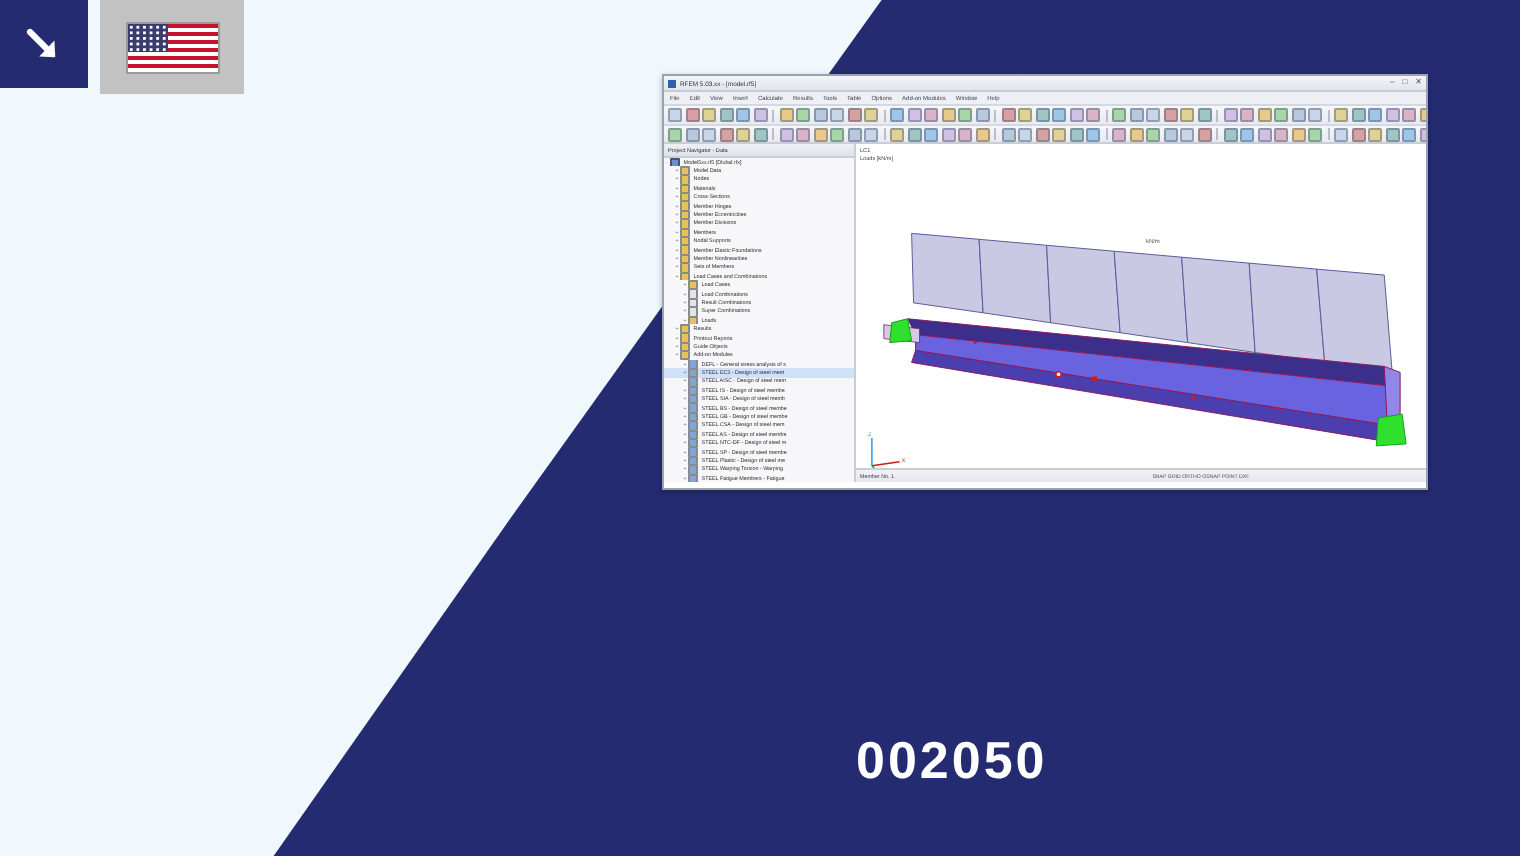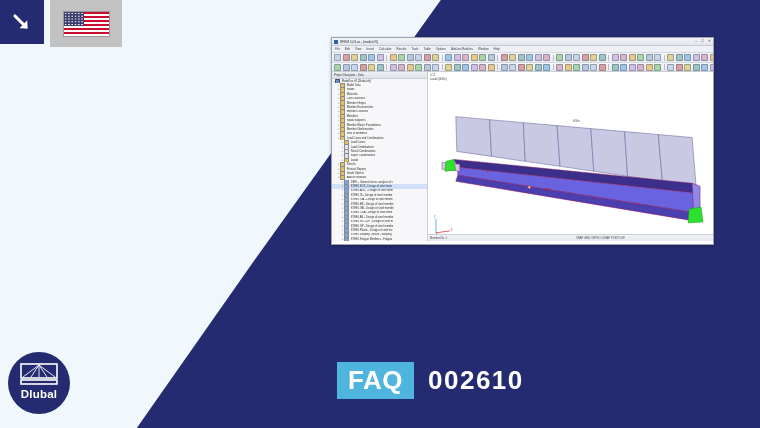--- a/index.html
+++ b/index.html
@@ -367,33 +367,22 @@
 
   <div class="flag-chip">
     <div class="flag">
       <div class="stripes"></div>
       <div class="canton"></div>
       <div class="stars"></div>
     </div>
   </div>
 
 
-  <div class="logo">
-    <div class="logo-mark">
-      <svg width="38" height="24" viewBox="0 0 38 24" aria-hidden="true">
-        <rect x="1" y="1" width="36" height="14" fill="none" stroke="#ffffff" stroke-width="1.6"></rect>
-        <path d="M19 2 L3 14 M19 2 L35 14 M19 2 L11 14 M19 2 L27 14 M19 2 L19 14" stroke="#ffffff" stroke-width="0.9" fill="none"></path>
-        <rect x="1" y="17" width="36" height="4" fill="none" stroke="#ffffff" stroke-width="1.6"></rect>
-      </svg>
-    </div>
-    <div class="logo-text">Dlubal</div>
-  </div>
-
-  <div class="faq-badge">FAQ</div>
-  <div class="faq-number">002610</div>
+
+  <div class="faq-number">002050</div>
 
   <div class="shot">
 
     <div class="shot-titlebar">
       <span class="shot-appicon"></span>
       <span class="shot-title">RFEM 5.03.xx - [model.rf5]</span>
       <span class="win-btns">
         <span>–</span>
         <span>□</span>
         <span>✕</span>

